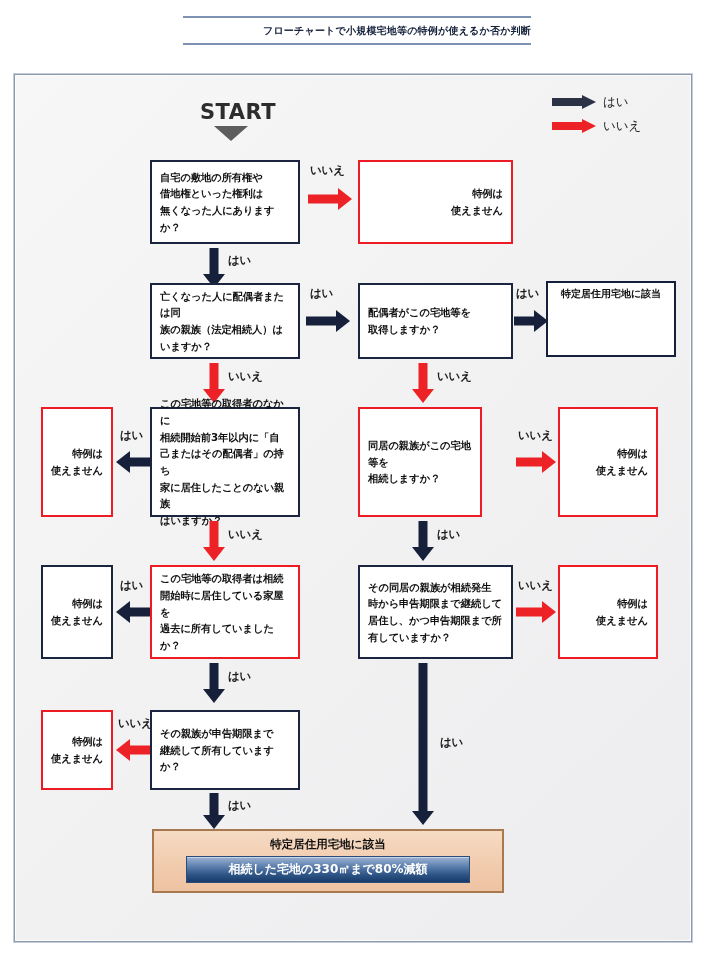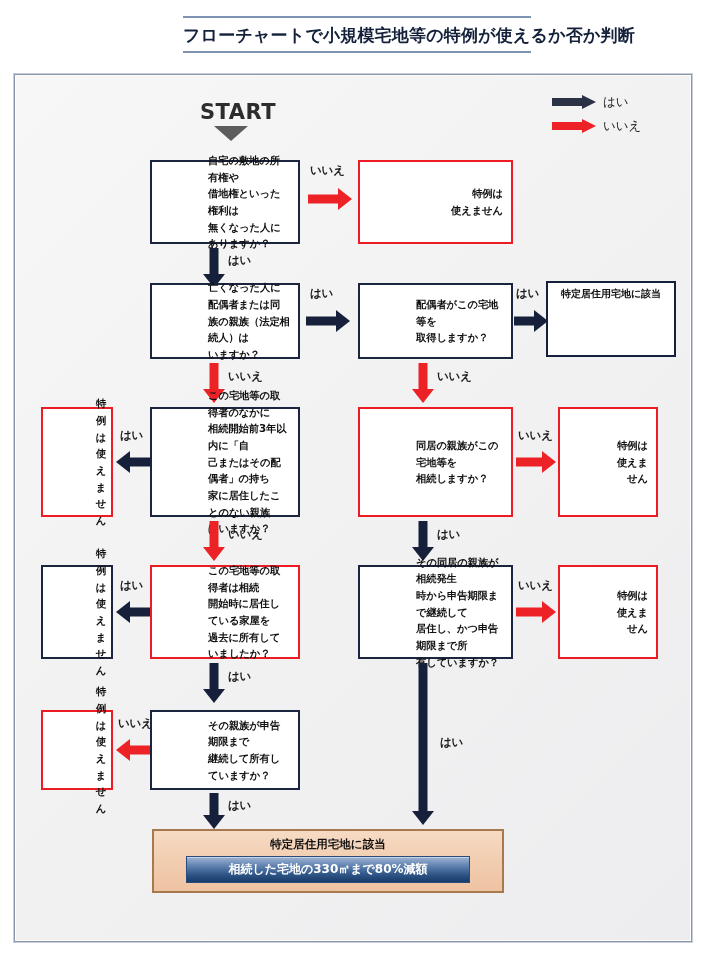--- a/index.html
+++ b/index.html
@@ -11,21 +11,21 @@
   }
 
   
   #title-block{
     position:absolute;left:183px;top:16px;width:348px;
   }
   #title-block .rule{height:2px;background:#7e92b4;}
   #title-block .rule.top{margin-bottom:7px;}
   #title-block .rule.bot{margin-top:6px;}
   #title-text{
-    font-size:17px;font-weight:700;color:#13203a;
+    font-size:10px;font-weight:700;color:#13203a;
     text-align:right;letter-spacing:.2px;white-space:nowrap;
     line-height:1.2;
   }
 
   
   #frame{
     position:absolute;left:14px;top:74px;
     width:678px;height:868px;
     background:linear-gradient(135deg,#f7f7f7 0%,#f2f2f3 45%,#ededef 100%);
     border:1px solid #8a97ad;
@@ -63,21 +63,21 @@
 
   
   .box{
     position:absolute;box-sizing:border-box;background:#ffffff;
     display:flex;align-items:center;justify-content:center;
     font-size:10.3px;color:#111111;font-weight:700;
     line-height:1.62;letter-spacing:-.1px;
   }
   .box.navy{border:2.2px solid #1b2540;}
   .box.red{border:2.2px solid #ed1c24;}
-  .box .inner{padding:0 8px;width:100%;margin-left:48px;}
+  .box .inner{padding:0 8px;width:100%;}
   .box.center .inner{text-align:right;}
   .box.left .inner{text-align:left;}
 
   
   .arw{position:absolute;}
   .arw .sh{position:absolute;}
   .arw .hd{position:absolute;width:0;height:0;}
 
   
   .arw-down .sh{left:50%;transform:translateX(-50%);top:0;}
@@ -235,21 +235,21 @@
 <div class="arw arw-left navyA" style="left:116px;top:451px;width:40px;height:22px;">
   <span class="sh" style="width:27px;height:9px;"></span>
     <span class="hd"></span>
 </div>
 <div class="arw-lbl" style="left:120px;top:428px;">はい</div>
 
 <div class="box navy left" style="left:150px;top:407px;width:150px;height:110px;">
   <div class="inner">この宅地等の取得者のなかに<br>相続開始前3年以内に「自<br>己またはその配偶者」の持ち<br>家に居住したことのない親族<br>はいますか？</div>
 </div>
 
-<div class="box red left" style="left:358px;top:407px;width:155px;height:110px;">
+<div class="box red left" style="left:358px;top:407px;width:124px;height:110px;">
   <div class="inner">同居の親族がこの宅地等を<br>相続しますか？</div>
 </div>
 
 <div class="arw arw-right redA" style="left:516px;top:451px;width:40px;height:22px;">
   <span class="sh" style="width:26px;height:9px;"></span>
     <span class="hd"></span>
 </div>
 <div class="arw-lbl" style="left:518px;top:428px;">いいえ</div>
 
 <div class="box red center" style="left:558px;top:407px;width:100px;height:110px;">

